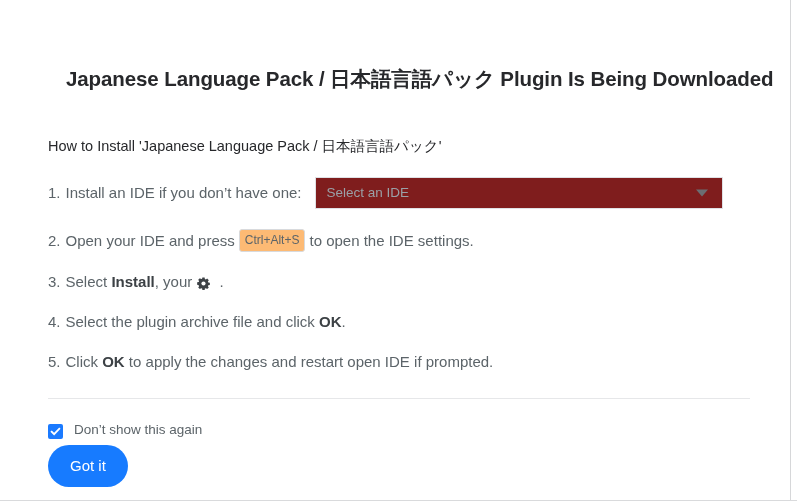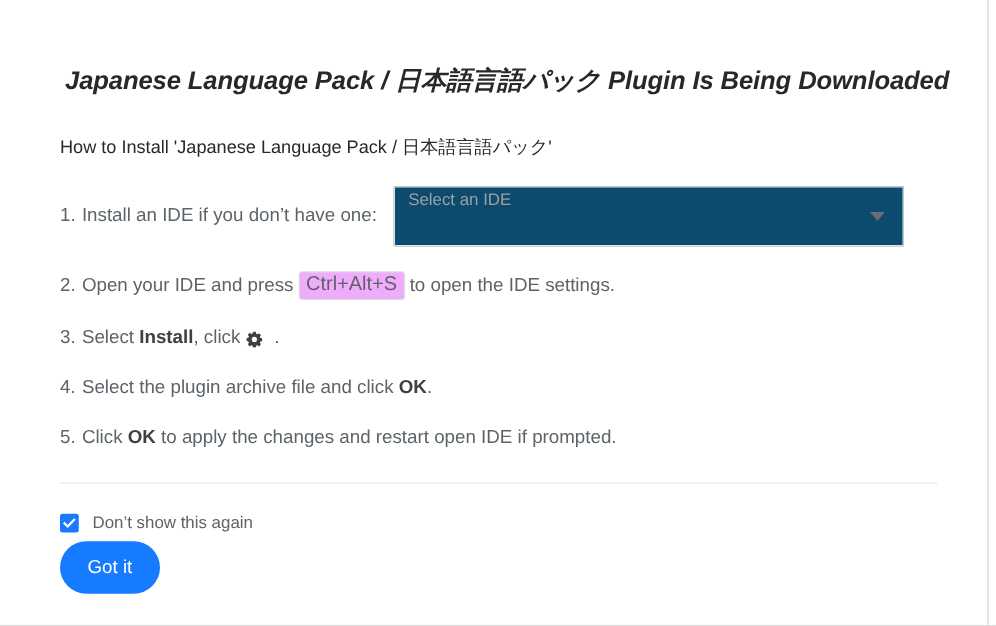--- a/index.html
+++ b/index.html
@@ -43,29 +43,28 @@
     width: 790px;
     padding: 0;
   }
 
   .content {
     padding-left: 48px;
     padding-right: 40px;
   }
 
   h1.page-title {
-    margin: 4px;
+    margin: 18px;
     padding-top: 47px;
     font-size: 20.5px;
     font-weight: bold;
     line-height: 28px;
     letter-spacing: -0.1px;
     color: #27282b;
     white-space: nowrap;
-    font-style: italic;
   }
 
   h2.howto-title {
     margin: 0;
     padding-top: 25px;
     font-size: 14.5px;
     font-weight: normal;
     line-height: 20px;
     color: #27282b;
     white-space: nowrap;
@@ -97,25 +96,26 @@
   strong.b {
     font-weight: bold;
     color: #3c4145;
   }
 
   
   .ide-select {
     position: relative;
     margin-left: 13px;
     width: 408px;
-    height: 48px;
+    height: 32px;
     border: 1px solid #dfe1e5;
-    background: #0c4a6e;
+    background: #7f1d1d;
     box-sizing: border-box;
     display: flex;
+    align-items: center;
     cursor: pointer;
   }
   .ide-select .ph {
     font-size: 13.5px;
     color: #9aa0a6;
     padding-left: 11px;
     white-space: nowrap;
   }
   .ide-select .chev {
     position: absolute;
@@ -126,26 +126,26 @@
     height: 0;
     border-left: 6px solid transparent;
     border-right: 6px solid transparent;
     border-top: 7px solid #6b6e72;
   }
 
   
   kbd.shortcut {
     display: inline-block;
     font-family: "Liberation Sans", "DejaVu Sans", sans-serif;
-    font-size: 16px;
+    font-size: 12px;
     line-height: 18px;
     color: #5c6469;
     border: 1px solid #d8dadd;
     border-radius: 3px;
-    background: #f0abfc;
+    background: #fdba74;
     padding: 1px 5px 2px 5px;
     margin: 0 4px;
     white-space: nowrap;
   }
 
   
   .gear-wrap {
     display: inline-flex;
     align-items: center;
     margin: 0 5px;
@@ -160,21 +160,21 @@
     margin-left: 0;
     width: 702px;
     height: 1px;
     background: #e6e7e9;
   }
 
   
   .check-row {
     margin-top: 22px;
     display: flex;
-    align-items: center;
+    align-items: flex-end;
     cursor: pointer;
   }
   .checkbox {
     width: 15px;
     height: 15px;
     border-radius: 2px;
     background: #1a7aff;
     display: inline-flex;
     align-items: center;
     justify-content: center;
@@ -228,21 +228,21 @@
 
       <li class="step step-2">
         <span class="step-num">2.</span>
         <span>Open your IDE and press</span>
         <kbd class="shortcut">Ctrl+Alt+S</kbd>
         <span>to open the IDE settings.</span>
       </li>
 
       <li class="step step-3">
         <span class="step-num">3.</span>
-        <span>Select</span>&nbsp;<strong class="b">Install</strong><span>, click</span>
+        <span>Select</span>&nbsp;<strong class="b">Install</strong><span>, your</span>
         <span class="gear-wrap">
           <svg width="13" height="13" viewBox="0 0 16 16" aria-hidden="true">
             <path fill="#3c4145" d="M6.6 0.6h2.8l0.3 1.9 1.2 0.5 1.6-1.1 2 2-1.1 1.6 0.5 1.2 1.9 0.3v2.8l-1.9 0.3-0.5 1.2 1.1 1.6-2 2-1.6-1.1-1.2 0.5-0.3 1.9H6.6l-0.3-1.9-1.2-0.5-1.6 1.1-2-2 1.1-1.6-0.5-1.2L0.2 9.4V6.6l1.9-0.3 0.5-1.2L1.5 3.5l2-2 1.6 1.1 1.2-0.5z"></path>
             <circle cx="8" cy="8" r="2.55" fill="#ffffff"></circle>
           </svg>
         </span>
         &nbsp;<span>.</span>
       </li>
 
       <li class="step step-4">

